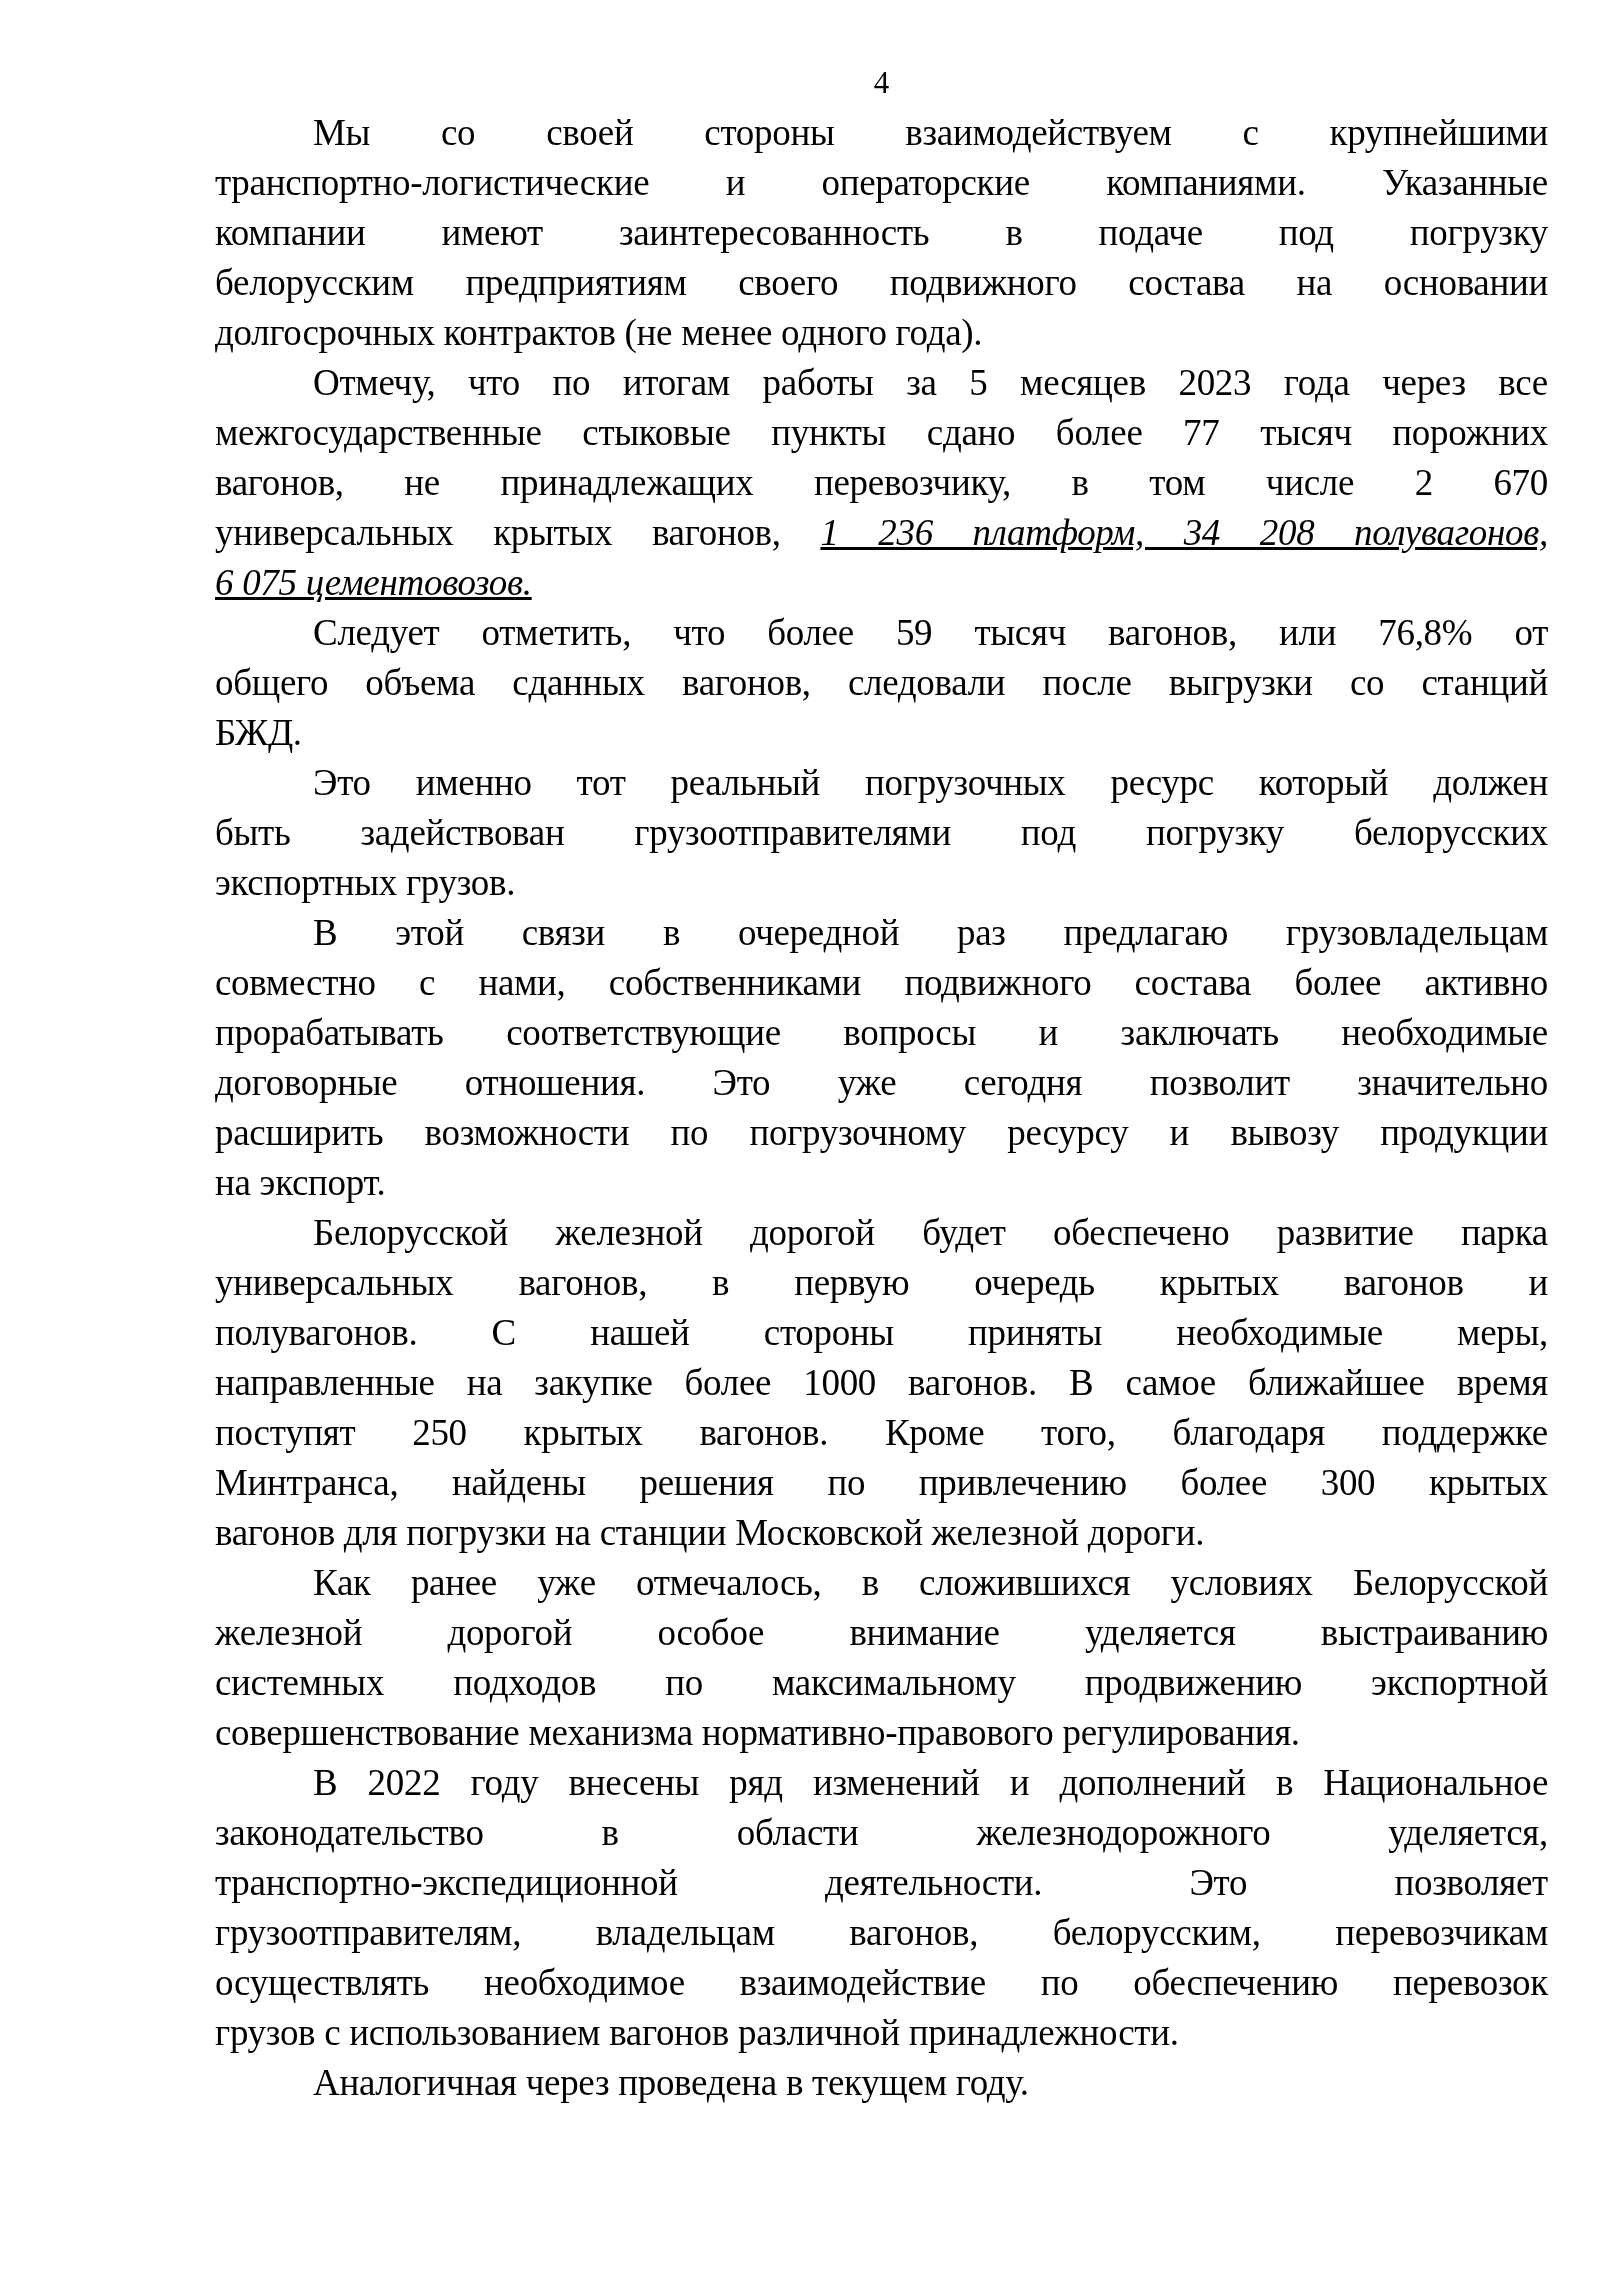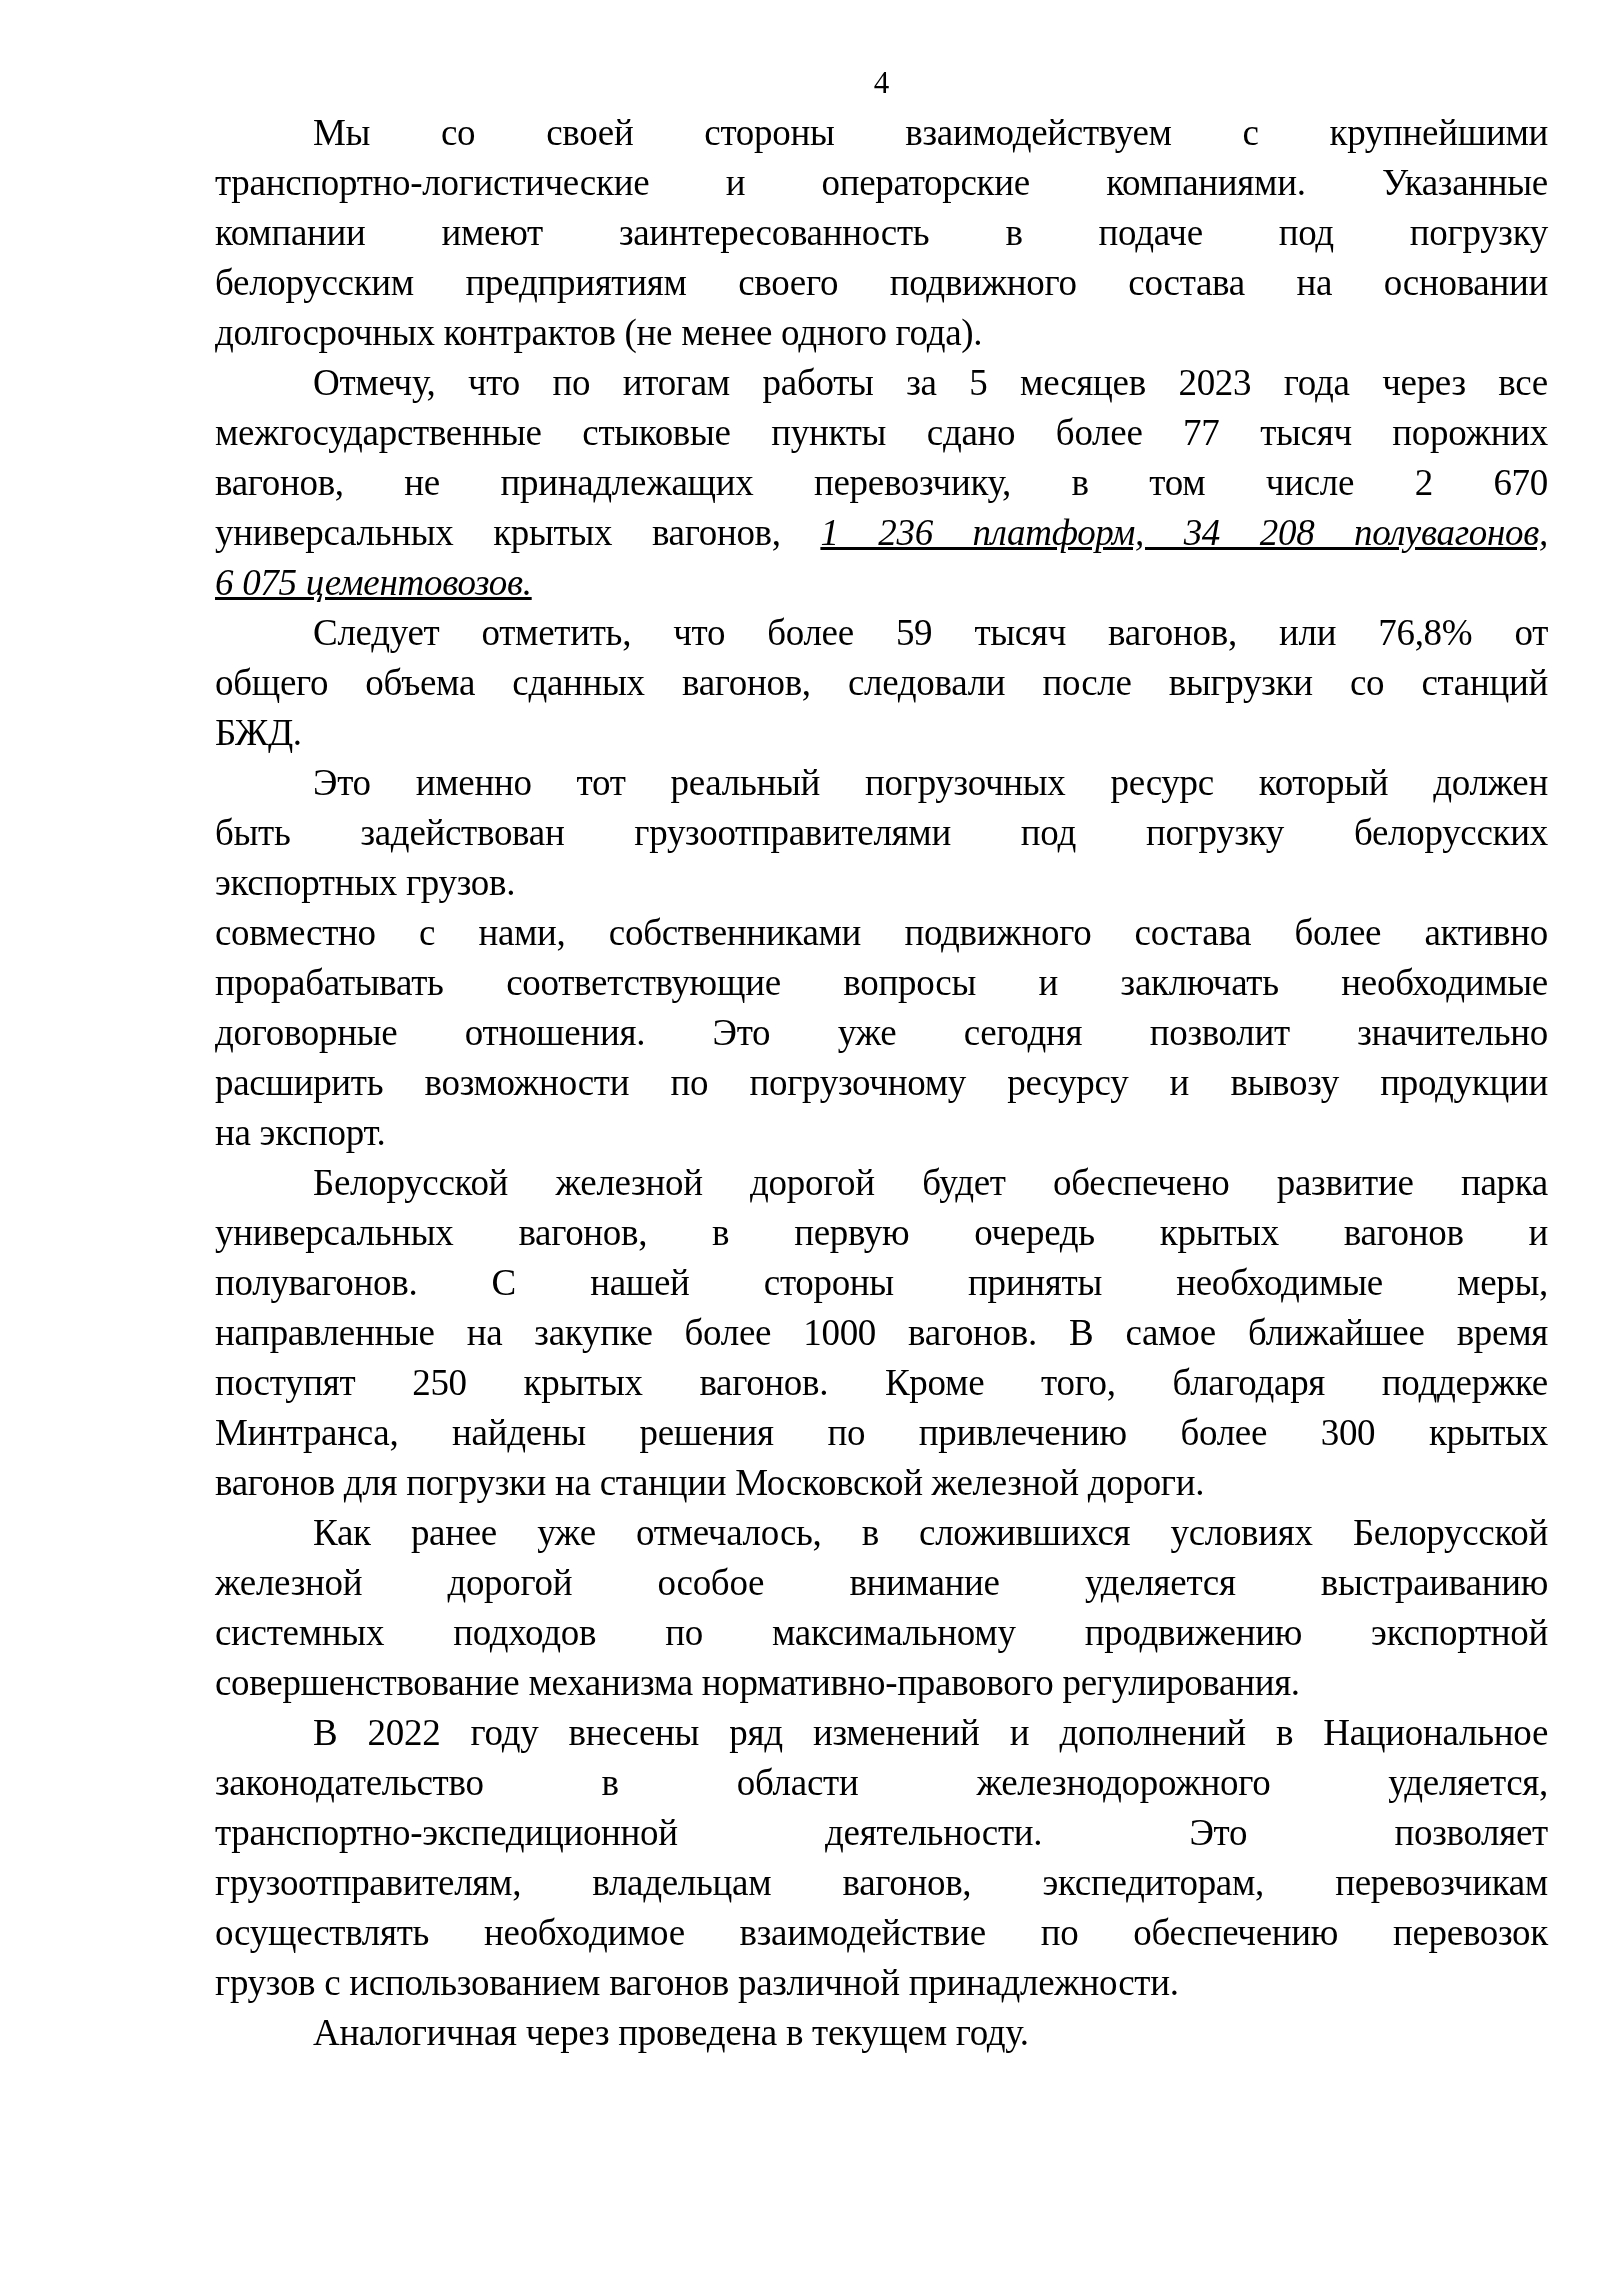--- a/index.html
+++ b/index.html
@@ -78,20 +78,21 @@
           <div class="line justify indent"><span class="seg">Следует отметить, что более 59 тысяч вагонов, или 76,8% от</span></div>
           <div class="line justify"><span class="seg">общего объема сданных вагонов, следовали после выгрузки со станций</span></div>
           <div class="line"><span class="seg">БЖД.</span></div>
         </div>
         <div class="paragraph">
           <div class="line justify indent"><span class="seg">Это именно тот реальный погрузочных ресурс который должен</span></div>
           <div class="line justify"><span class="seg">быть задействован грузоотправителями под погрузку белорусских</span></div>
           <div class="line"><span class="seg">экспортных грузов.</span></div>
         </div>
         <div class="paragraph">
+          <div class="line justify indent"><span class="seg">В этой связи в очередной раз предлагаю грузовладельцам</span></div>
           <div class="line justify"><span class="seg">совместно с нами, собственниками подвижного состава более активно</span></div>
           <div class="line justify"><span class="seg">прорабатывать соответствующие вопросы и заключать необходимые</span></div>
           <div class="line justify"><span class="seg">договорные отношения. Это уже сегодня позволит значительно</span></div>
           <div class="line justify"><span class="seg">расширить возможности по погрузочному ресурсу и вывозу продукции</span></div>
           <div class="line"><span class="seg">на экспорт.</span></div>
         </div>
         <div class="paragraph">
           <div class="line justify indent"><span class="seg">Белорусской железной дорогой будет обеспечено развитие парка</span></div>
           <div class="line justify"><span class="seg">универсальных вагонов, в первую очередь крытых вагонов и</span></div>
           <div class="line justify"><span class="seg">полувагонов. С нашей стороны приняты необходимые меры,</span></div>
@@ -103,21 +104,21 @@
         <div class="paragraph">
           <div class="line justify indent"><span class="seg">Как ранее уже отмечалось, в сложившихся условиях Белорусской</span></div>
           <div class="line justify"><span class="seg">железной дорогой особое внимание уделяется выстраиванию</span></div>
           <div class="line justify"><span class="seg">системных подходов по максимальному продвижению экспортной</span></div>
           <div class="line"><span class="seg">совершенствование механизма нормативно-правового регулирования.</span></div>
         </div>
         <div class="paragraph">
           <div class="line justify indent"><span class="seg">В 2022 году внесены ряд изменений и дополнений в Национальное</span></div>
           <div class="line justify"><span class="seg">законодательство в области железнодорожного уделяется,</span></div>
           <div class="line justify"><span class="seg">транспортно-экспедиционной деятельности. Это позволяет</span></div>
-          <div class="line justify"><span class="seg">грузоотправителям, владельцам вагонов, экспедиторам, перевозчикам</span></div>
+          <div class="line justify"><span class="seg">грузоотправителям, владельцам вагонов, белорусским, перевозчикам</span></div>
           <div class="line justify"><span class="seg">осуществлять необходимое взаимодействие по обеспечению перевозок</span></div>
           <div class="line"><span class="seg">грузов с использованием вагонов различной принадлежности.</span></div>
         </div>
         <div class="paragraph">
           <div class="line indent"><span class="seg">Аналогичная через проведена в текущем году.</span></div>
         </div>
       </div>
   </div>
 </div>
 

